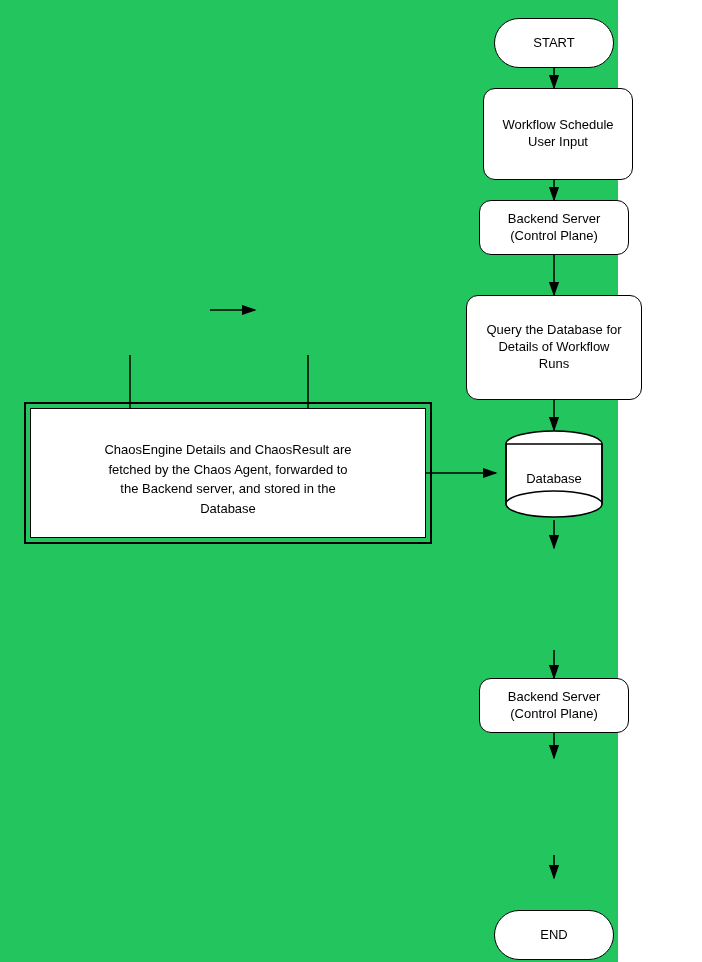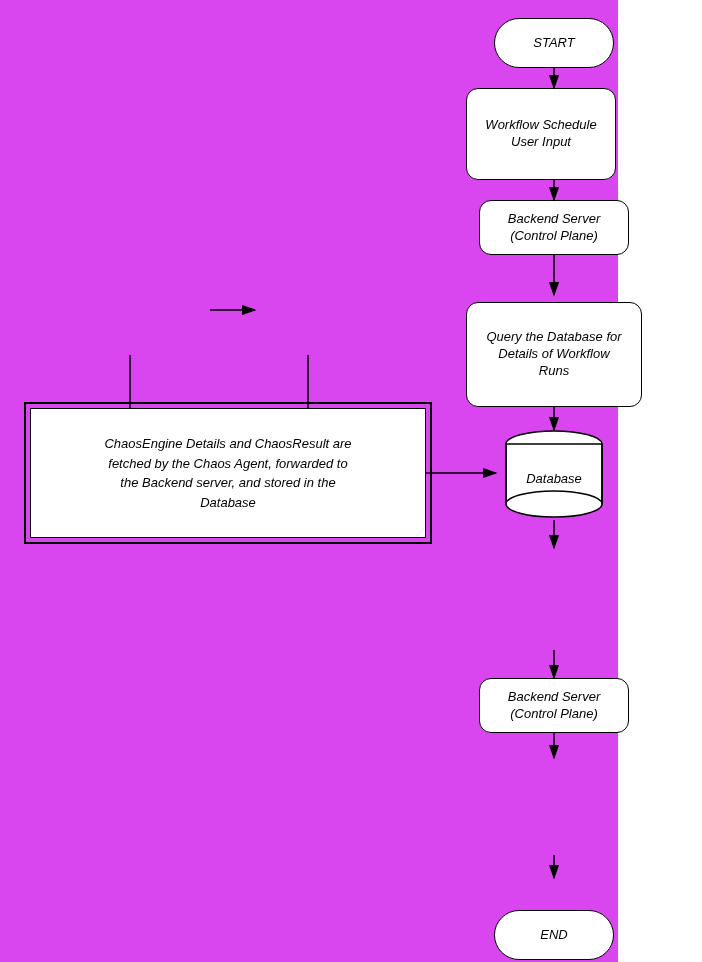--- a/index.html
+++ b/index.html
@@ -8,22 +8,21 @@
       height: 962px;
       background: #fff;
       font-family: Arial, sans-serif;
       font-size: 13px;
       overflow: hidden;
     }
     .diagram-container {
       width: 618px;
       height: 962px;
       position: relative;
-      background: #d946ef;
-      font-style: italic;
+      background: #22c55e;
     }
     svg {
       position: absolute;
       top: 0;
       left: 0;
       width: 702px;
       height: 962px;
     }
     .flowchart-node {
       position: absolute;
@@ -79,29 +78,29 @@
     <line x1="308" y1="428" x2="148" y2="428" stroke="#000" stroke-width="1.5"></line>
 
     <line x1="426" y1="473" x2="496" y2="473" stroke="#000" stroke-width="1.5" marker-end="url(#arrowhead)"></line>
 
   </svg>
 
   <div class="flowchart-node stadium" style="left:494px; top:18px; width:120px; height:50px;">
     <span>START</span>
   </div>
 
-  <div class="flowchart-node rounded-rect" style="left:466px; top:88px; width:150px; height:92px;">
+  <div class="flowchart-node rounded-rect" style="left:483px; top:88px; width:150px; height:92px;">
     <span>Workflow Schedule<br>User Input</span>
   </div>
 
   <div class="flowchart-node rounded-rect" style="left:479px; top:200px; width:150px; height:55px;">
     <span>Backend Server<br>(Control Plane)</span>
   </div>
 
-  <div class="flowchart-node rounded-rect" style="left:466px; top:302px; width:176px; height:105px;">
+  <div class="flowchart-node rounded-rect" style="left:466px; top:295px; width:176px; height:105px;">
     <span>Query the Database for<br>Details of Workflow<br>Runs</span>
   </div>
 
   <div style="position:absolute; left:504px; top:430px; width:100px; height:90px;">
     <svg width="100" height="90" xmlns="http://www.w3.org/2000/svg">
       <ellipse cx="50" cy="14" rx="48" ry="13" fill="#fff" stroke="#000" stroke-width="1.5"></ellipse>
       <rect x="2" y="14" width="96" height="60" fill="#fff" stroke="#000" stroke-width="1.5" stroke-top="none"></rect>
       <line x1="2" y1="14" x2="2" y2="74" stroke="#000" stroke-width="1.5"></line>
       <line x1="98" y1="14" x2="98" y2="74" stroke="#000" stroke-width="1.5"></line>
       <ellipse cx="50" cy="74" rx="48" ry="13" fill="#fff" stroke="#000" stroke-width="1.5"></ellipse>
@@ -114,17 +113,17 @@
     <span>Backend Server<br>(Control Plane)</span>
   </div>
 
 
   <div class="flowchart-node stadium" style="left:494px; top:878px; width:120px; height:50px;margin-top:32px;">
     <span>END</span>
   </div>
 
 
 
-  <div style="position:absolute; left:30px; top:408px; width:396px; height:130px; border: 1.5px solid #000; outline: 2.5px solid #000; outline-offset: 4px; background:#fff; display:flex; align-items:center; justify-content:center; text-align:center; line-height:1.5; padding: 28px;">
+  <div style="position:absolute; left:30px; top:408px; width:396px; height:130px; border: 1.5px solid #000; outline: 2.5px solid #000; outline-offset: 4px; background:#fff; display:flex; align-items:flex-end; justify-content:center; text-align:center; line-height:1.5; padding: 19px;">
     <span>ChaosEngine Details and ChaosResult are<br>fetched by the Chaos Agent, forwarded to<br>the Backend server, and stored in the<br>Database</span>
   </div>
 
 </div>
 
 </body></html>

